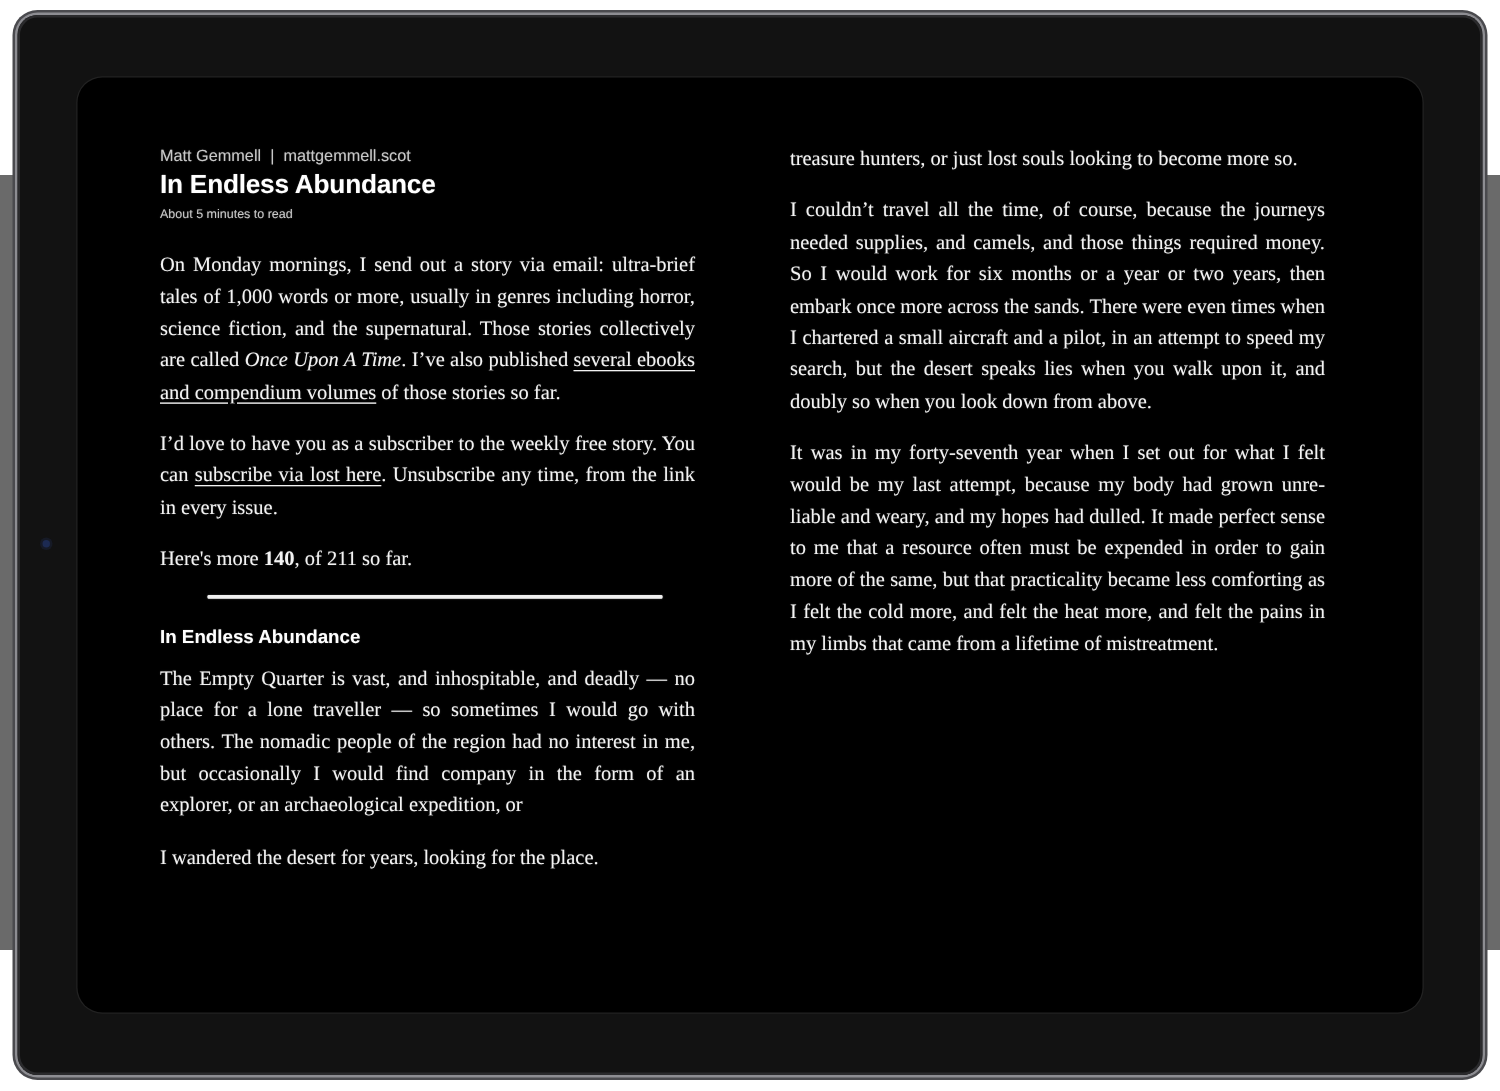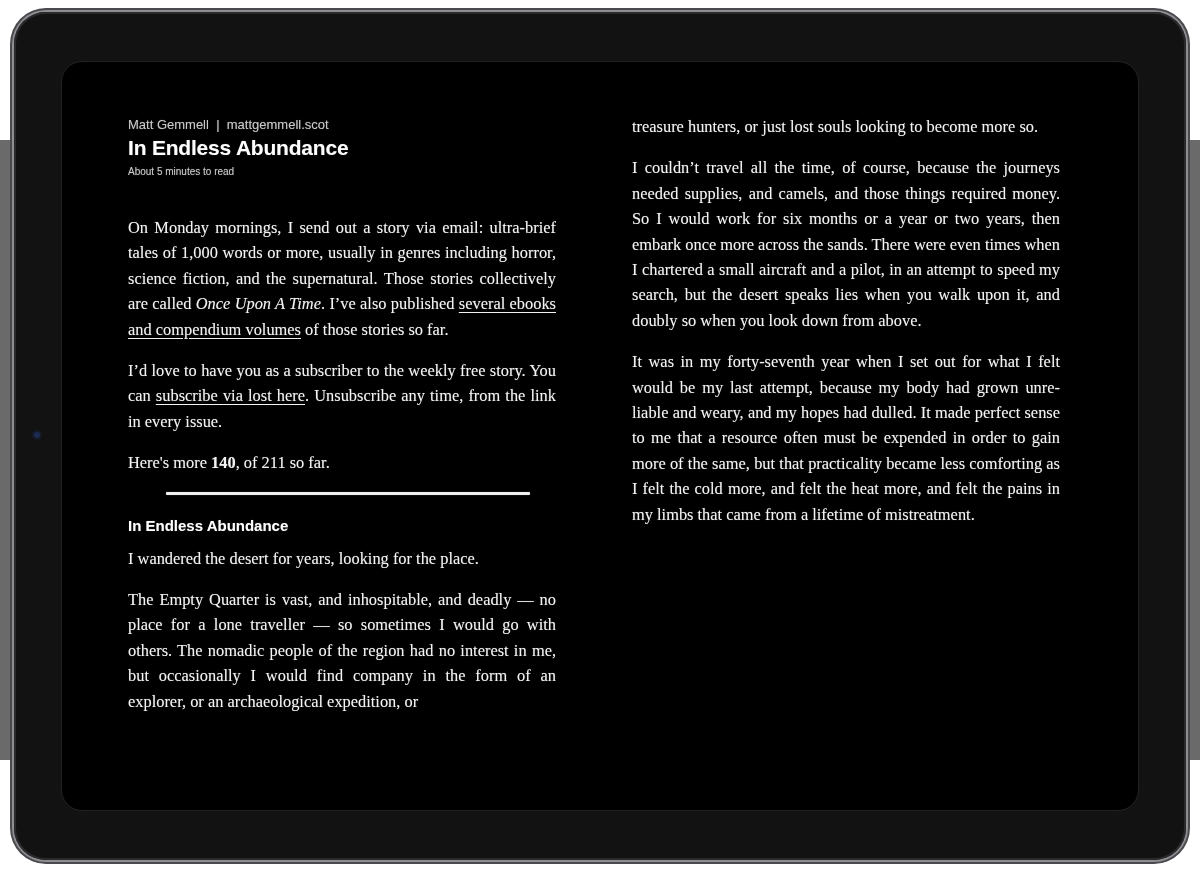--- a/index.html
+++ b/index.html
@@ -5,21 +5,21 @@
   html, body { margin:0; padding:0; }
   body {
     width:1200px; height:873px; overflow:hidden; position:relative;
     background:#ffffff;
     font-family:"Liberation Serif", serif;
   }
   .side-left { position:absolute; left:0; top:140px; width:20px; height:620px; background:#6a6a6a; }
   .side-right { position:absolute; right:0; top:140px; width:20px; height:620px; background:#6a6a6a; }
   .device {
     position:absolute; left:14px; top:12px; width:1172px; height:848px;
-    border-radius:32px; background:#121212;
+    border-radius:16px; background:#121212;
     box-shadow: 0 0 0 2px #8d8d92, 0 0 0 4px #4a4a4e, inset 0 0 0 2px #2a2a2c;
   }
   .camera {
     position:absolute; left:20px; top:420px; width:6px; height:6px; border-radius:50%;
     background:#1c2a52; box-shadow:0 0 0 2px #161a26;
   }
   .screen {
     position:absolute; left:48px; top:50px; width:1076px; height:748px;
     background:#000; border-radius:20px;
     box-shadow: 0 0 0 1px #222;
@@ -40,21 +40,21 @@
   }
   .meta-title {
     position:absolute; top:73px; left:0;
     font-family:"Liberation Sans", sans-serif; font-size:21px; font-weight:bold; color:#fff; line-height:26px;
     letter-spacing:-0.2px;
   }
   .meta-readtime {
     position:absolute; top:102px; left:0;
     font-family:"Liberation Sans", sans-serif; font-size:10px; color:#c8c8c8; line-height:16px;
   }
-  .body-left { position:absolute; top:153px; left:0; width:440px; }
+  .body-left { position:absolute; top:137px; left:0; width:440px; }
   .body-right { position:absolute; top:52px; left:0; width:440px; }
   .link { text-decoration:underline; text-underline-offset:3px; color:#f3f3f3; }
   .hr {
     height:3px; background:#f0f0f0; margin:4px 38px 21px 38px; border-radius:1px;
     box-shadow:0 0 1px rgba(255,255,255,0.5);
   }
   .story-heading {
     font-family:"Liberation Sans", sans-serif; font-weight:bold; font-size:15px; color:#fff;
     margin:0 0 10px 0; line-height:20px;
   }
@@ -82,22 +82,22 @@
         <p><span>On Monday mornings, I send out a story via email: ultra-brief tales of 1,000 words or more, usually in genres including horror, science fiction, and the supernatural. Those stories collectively are called </span><em>Once Upon A Time</em><span>. I’ve also published </span><a class="link">several ebooks and compendium volumes</a><span> of those stories so far.</span></p>
 
         <p><span>I’d love to have you as a subscriber to the weekly free story. You can </span><a class="link">subscribe via lost here</a><span>. Unsubscribe any time, from the link in every issue.</span></p>
 
         <p><span>Here's more </span><strong>140</strong><span>, of 211 so far.</span></p>
 
         <div class="hr"></div>
 
         <div class="story-heading">In Endless Abundance</div>
 
+        <p class="storyp">The Empty Quarter is vast, and inhospitable, and deadly — no place for a lone traveller — so sometimes I would go with others. The nomadic people of the region had no in­terest in me, but occasionally I would find company in the form of an explorer, or an archaeological expedition, or</p>
         <p class="storyp">I wandered the desert for years, looking for the place.</p>
-        <p class="storyp">The Empty Quarter is vast, and inhospitable, and deadly — no place for a lone traveller — so sometimes I would go with others. The nomadic people of the region had no in­terest in me, but occasionally I would find company in the form of an explorer, or an archaeological expedition, or</p>
       </div>
     </div>
 
     <div class="col right">
       <div class="body-right">
         <p class="storyp">treasure hunters, or just lost souls looking to become more so.</p>
         <p class="storyp">I couldn’t travel all the time, of course, because the journeys needed supplies, and camels, and those things required money. So I would work for six months or a year or two years, then embark once more across the sands. There were even times when I chartered a small aircraft and a pilot, in an attempt to speed my search, but the desert speaks lies when you walk upon it, and doubly so when you look down from above.</p>
         <p class="storyp">It was in my forty-seventh year when I set out for what I felt would be my last attempt, because my body had grown unre­liable and weary, and my hopes had dulled. It made perfect sense to me that a resource often must be expended in order to gain more of the same, but that practicality became less comforting as I felt the cold more, and felt the heat more, and felt the pains in my limbs that came from a lifetime of mistreatment.</p>
       </div>
     </div>

